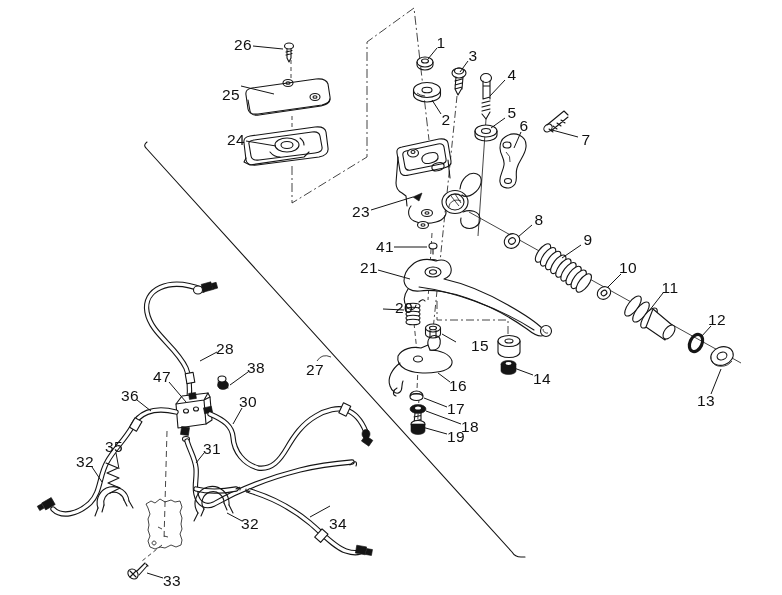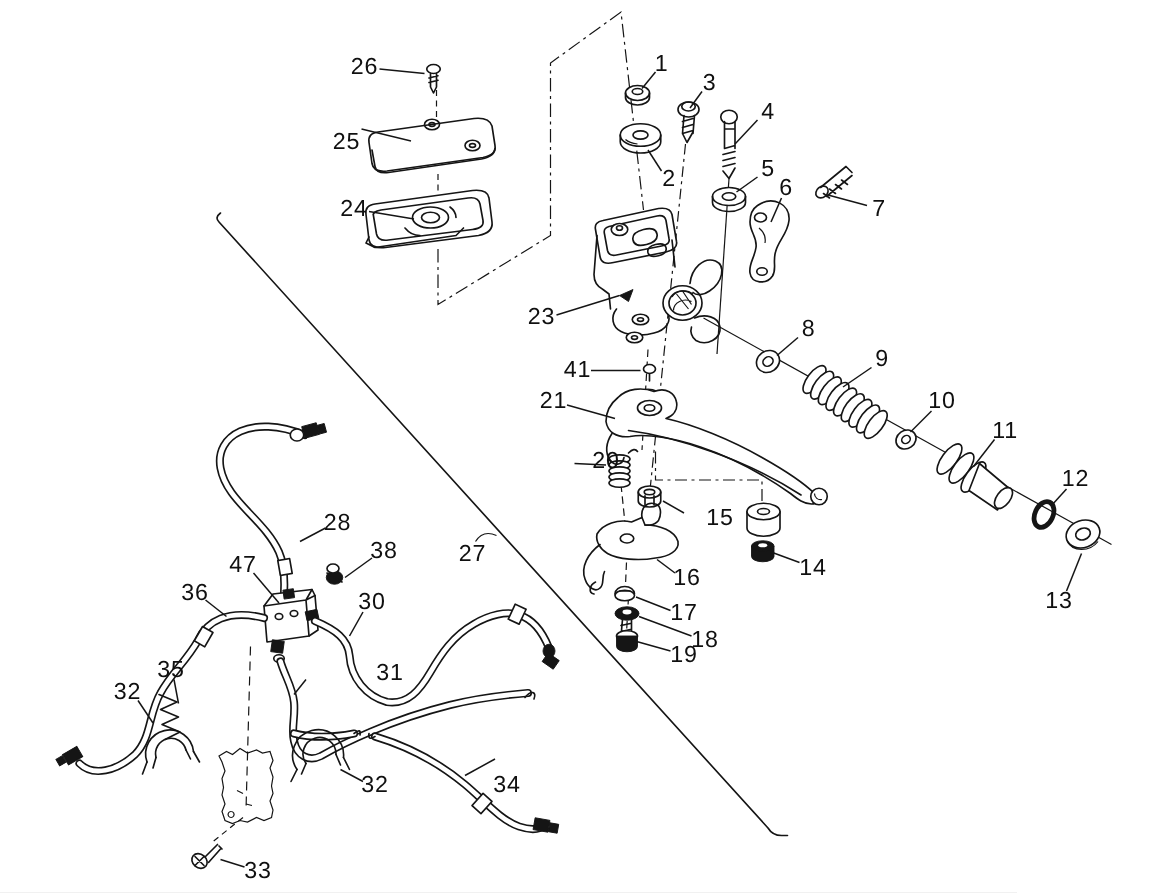--- a/index.html
+++ b/index.html
@@ -384,21 +384,21 @@
       <div class="callout" style="left: 369px; top: 268px;">21</div>
       <div class="callout" style="left: 385px; top: 247px;">41</div>
       <div class="callout" style="left: 361px; top: 212px;">23</div>
       <div class="callout" style="left: 236px; top: 140px;">24</div>
       <div class="callout" style="left: 231px; top: 84px; margin-top: 11px;">25</div>
       <div class="callout" style="left: 243px; top: 45px;">26</div>
       <div class="callout" style="left: 315px; top: 370px;">27</div>
       <div class="callout" style="left: 225px; top: 349px;">28</div>
       <div class="callout" style="left: 256px; top: 368px;">38</div>
       <div class="callout" style="left: 248px; top: 402px;">30</div>
-      <div class="callout" style="left: 212px; top: 449px; margin-left: 48px;">31</div>
+      <div class="callout" style="left: 212px; top: 449px;">31</div>
       <div class="callout" style="left: 85px; top: 462px;">32</div>
       <div class="callout" style="left: 250px; top: 524px;">32</div>
       <div class="callout" style="left: 172px; top: 581px;">33</div>
       <div class="callout" style="left: 338px; top: 524px;">34</div>
       <div class="callout" style="left: 114px; top: 447px;">35</div>
       <div class="callout" style="left: 130px; top: 396px;">36</div>
       <div class="callout" style="left: 162px; top: 377px;">47</div>
     </div>
 </div>
 

